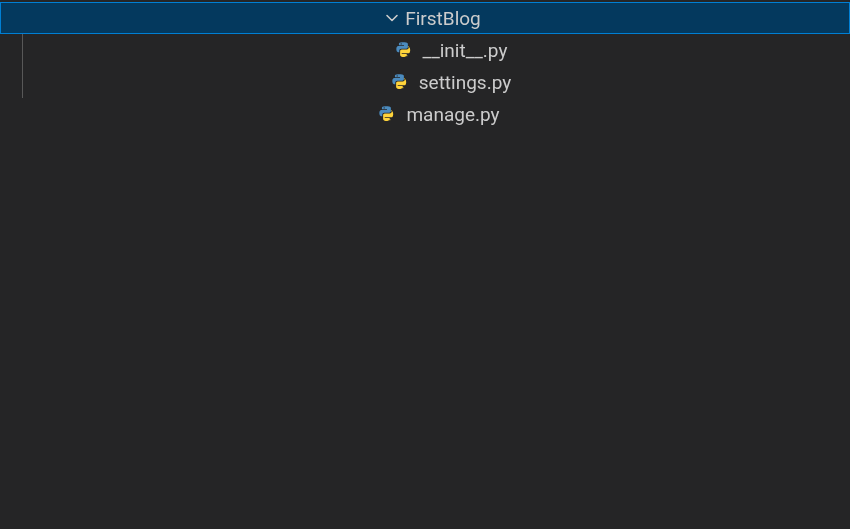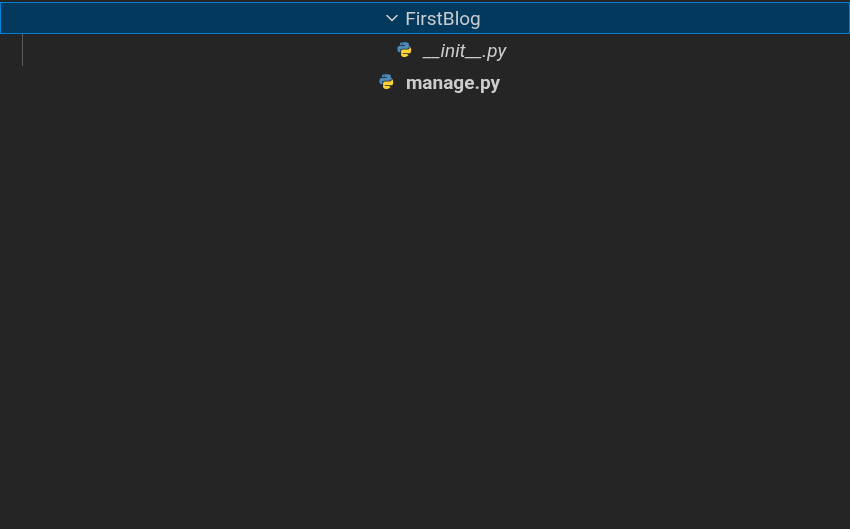--- a/index.html
+++ b/index.html
@@ -29,21 +29,20 @@
       padding-left: 12px;
       justify-content: center;
     }
     .tree-row.selected {
       background: #04395e;
       border: 1px solid #007fd4;
     }
     .tree-row.depth-1 {
       padding-left: 50px;
       position: relative;
-      font-style: italic;
     }
     .indent-guide {
       position: absolute;
       left: 22px;
       top: 0;
       bottom: 0;
       width: 1px;
       background: #585858;
     }
     .tree-row.last-child .indent-guide {
@@ -92,24 +91,34 @@
     <span class="indent-guide"></span>
     <span class="icon">
       <svg width="18" height="18" viewBox="0 0 32 32">
         <path fill="#4b8bbe" d="M15.9 2c-2.4 0-4.6.2-6.5.6-2 .4-2.4 1.3-2.4 2.9v2.1h9v1.1H6.2c-1.6 0-3 1-3.5 2.8-.5 2.1-.5 3.4 0 5.5.4 1.6 1.3 2.8 2.9 2.8h2V17c0-1.8 1.6-3.4 3.5-3.4h8.9c1.6 0 2.9-1.3 2.9-2.9V5.5c0-1.6-1.3-2.6-2.9-2.9C18.2 2.2 18.3 2 15.9 2zM11 4.1c.6 0 1.1.5 1.1 1.1S11.6 6.3 11 6.3c-.6 0-1.1-.5-1.1-1.1s.5-1.1 1.1-1.1z"></path>
         <path fill="#ffd43b" d="M24.4 8.7v2.7c0 1.9-1.6 3.5-3.5 3.5H12c-1.6 0-2.9 1.3-2.9 2.9v7.2c0 1.6 1.3 2.5 2.9 2.9 1.9.5 3.7.6 5.9 0 1.4-.4 2.9-1.2 2.9-2.9v-2.1h-8.9v-1.1h11.9c1.6 0 2.2-1.1 2.8-2.8.6-1.7.6-3.4 0-5.5-.4-1.6-1.2-2.8-2.8-2.8h-1.4zM21 25c.6 0 1.1.5 1.1 1.1s-.5 1.1-1.1 1.1c-.6 0-1.1-.5-1.1-1.1S20.4 25 21 25z"></path>
       </svg>
     </span>
     <span class="label">__init__.py</span>
   </div>
 
+  <div class="tree-row depth-1">
+    <span class="indent-guide"></span>
+    <span class="icon">
+      <svg width="18" height="18" viewBox="0 0 32 32">
+        <path fill="#4b8bbe" d="M15.9 2c-2.4 0-4.6.2-6.5.6-2 .4-2.4 1.3-2.4 2.9v2.1h9v1.1H6.2c-1.6 0-3 1-3.5 2.8-.5 2.1-.5 3.4 0 5.5.4 1.6 1.3 2.8 2.9 2.8h2V17c0-1.8 1.6-3.4 3.5-3.4h8.9c1.6 0 2.9-1.3 2.9-2.9V5.5c0-1.6-1.3-2.6-2.9-2.9C18.2 2.2 18.3 2 15.9 2zM11 4.1c.6 0 1.1.5 1.1 1.1S11.6 6.3 11 6.3c-.6 0-1.1-.5-1.1-1.1s.5-1.1 1.1-1.1z"></path>
+        <path fill="#ffd43b" d="M24.4 8.7v2.7c0 1.9-1.6 3.5-3.5 3.5H12c-1.6 0-2.9 1.3-2.9 2.9v7.2c0 1.6 1.3 2.5 2.9 2.9 1.9.5 3.7.6 5.9 0 1.4-.4 2.9-1.2 2.9-2.9v-2.1h-8.9v-1.1h11.9c1.6 0 2.2-1.1 2.8-2.8.6-1.7.6-3.4 0-5.5-.4-1.6-1.2-2.8-2.8-2.8h-1.4zM21 25c.6 0 1.1.5 1.1 1.1s-.5 1.1-1.1 1.1c-.6 0-1.1-.5-1.1-1.1S20.4 25 21 25z"></path>
+      </svg>
+    </span>
+    <span class="label">settings.py</span>
+  </div>
 
 
 
-  <div class="tree-row" style="padding-left: 26px; font-weight: bold;">
+  <div class="tree-row" style="padding-left: 26px;">
     <span class="icon">
       <svg width="18" height="18" viewBox="0 0 32 32">
         <path fill="#4b8bbe" d="M15.9 2c-2.4 0-4.6.2-6.5.6-2 .4-2.4 1.3-2.4 2.9v2.1h9v1.1H6.2c-1.6 0-3 1-3.5 2.8-.5 2.1-.5 3.4 0 5.5.4 1.6 1.3 2.8 2.9 2.8h2V17c0-1.8 1.6-3.4 3.5-3.4h8.9c1.6 0 2.9-1.3 2.9-2.9V5.5c0-1.6-1.3-2.6-2.9-2.9C18.2 2.2 18.3 2 15.9 2zM11 4.1c.6 0 1.1.5 1.1 1.1S11.6 6.3 11 6.3c-.6 0-1.1-.5-1.1-1.1s.5-1.1 1.1-1.1z"></path>
         <path fill="#ffd43b" d="M24.4 8.7v2.7c0 1.9-1.6 3.5-3.5 3.5H12c-1.6 0-2.9 1.3-2.9 2.9v7.2c0 1.6 1.3 2.5 2.9 2.9 1.9.5 3.7.6 5.9 0 1.4-.4 2.9-1.2 2.9-2.9v-2.1h-8.9v-1.1h11.9c1.6 0 2.2-1.1 2.8-2.8.6-1.7.6-3.4 0-5.5-.4-1.6-1.2-2.8-2.8-2.8h-1.4zM21 25c.6 0 1.1.5 1.1 1.1s-.5 1.1-1.1 1.1c-.6 0-1.1-.5-1.1-1.1S20.4 25 21 25z"></path>
       </svg>
     </span>
     <span class="label">manage.py</span>
   </div>
 
 </div>

